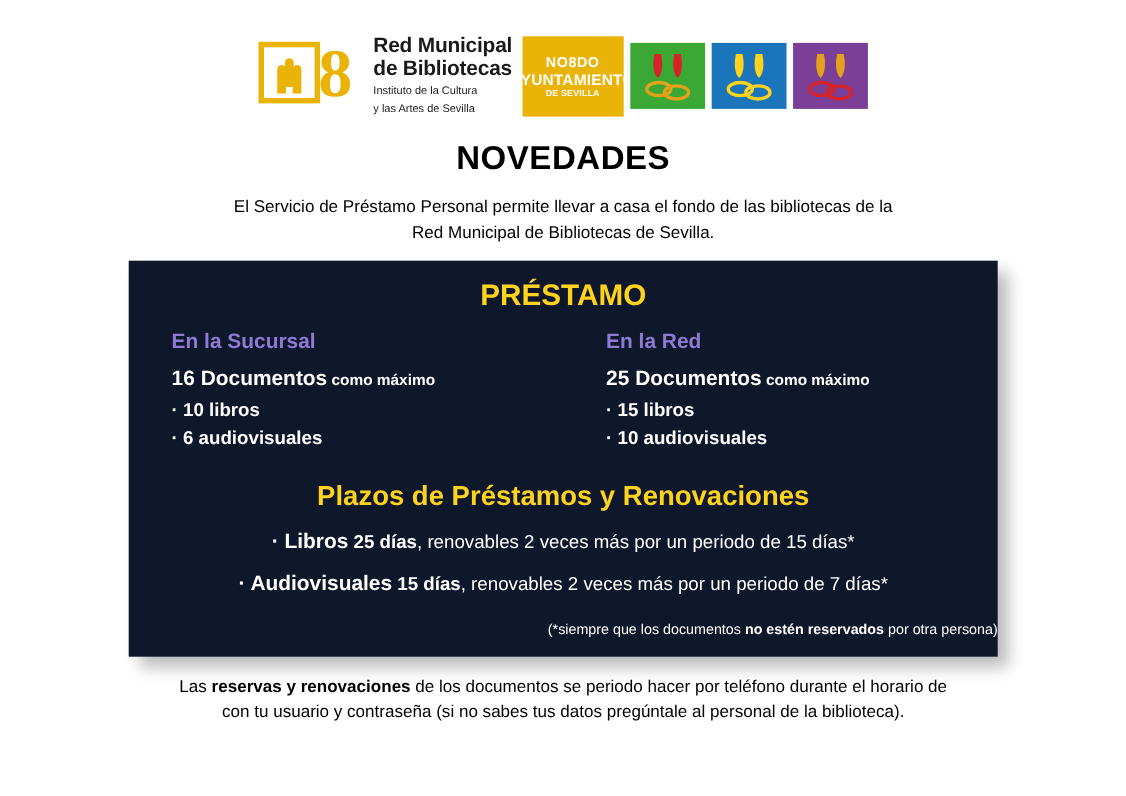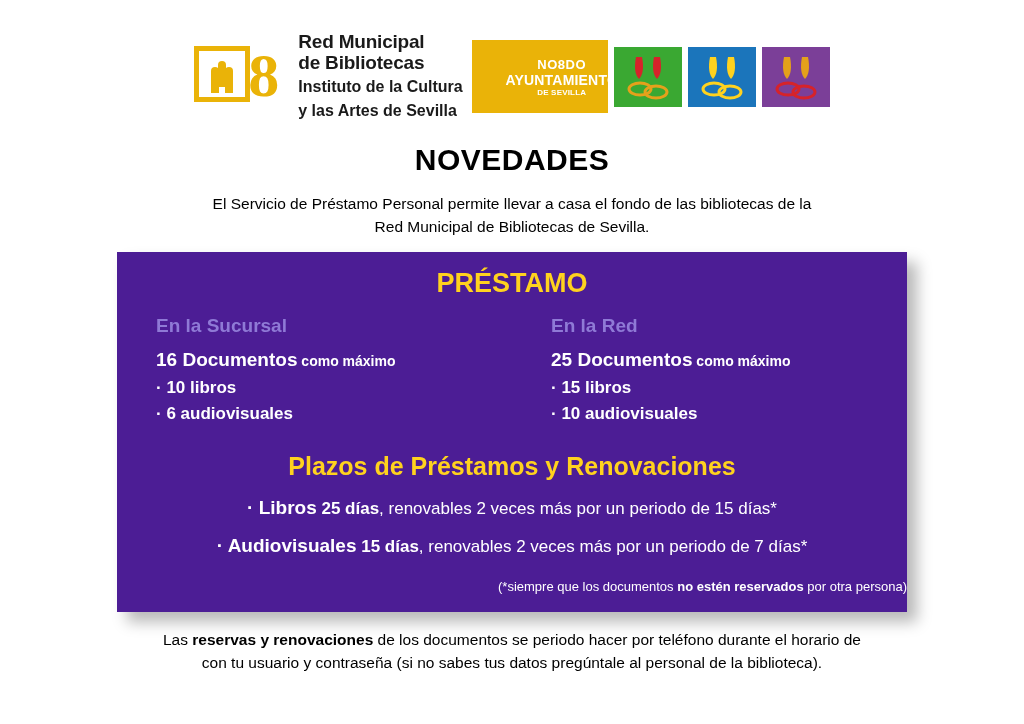--- a/index.html
+++ b/index.html
@@ -71,38 +71,37 @@
   .rmb-text {
     line-height: 1.08;
   }
   .rmb-l1 {
     font-size: 19px;
     font-weight: bold;
     color: #1a1a1a;
     letter-spacing: -0.2px;
   }
   .rmb-l2 {
-    font-size: 16px;
-    font-weight: bold;
+    font-size: 10px;
+    font-weight: normal;
     color: #1a1a1a;
     margin-top: 4px;
     line-height: 1.25;
   }
   .logo-nodo {
     width: 92px;
     height: 73px;
     background: #eab308;
     margin-left: 9px;
     display: flex;
     flex-direction: column;
     align-items: center;
     justify-content: center;
     color: #ffffff;
     text-align: center;
-    padding-left: 44px;
   }
   .nodo-top {
     font-size: 13px;
     font-weight: bold;
     letter-spacing: 0.5px;
   }
   .nodo-mid {
     font-size: 14px;
     font-weight: bold;
     letter-spacing: 0.2px;
@@ -144,21 +143,21 @@
   }
 
   
   .panel-wrap {
     position: relative;
     margin: 14px auto 0 auto;
     width: 790px;
   }
   .panel {
     position: relative;
-    background: #4c1d95;
+    background: #0f172a;
     box-shadow: 10px 10px 14px rgba(0,0,0,0.28);
     padding: 10px 0 18px 0;
   }
   .panel-title {
     text-align: center;
     color: #ffd21e;
     font-size: 27px;
     font-weight: bold;
     margin-top: 6px;
   }

